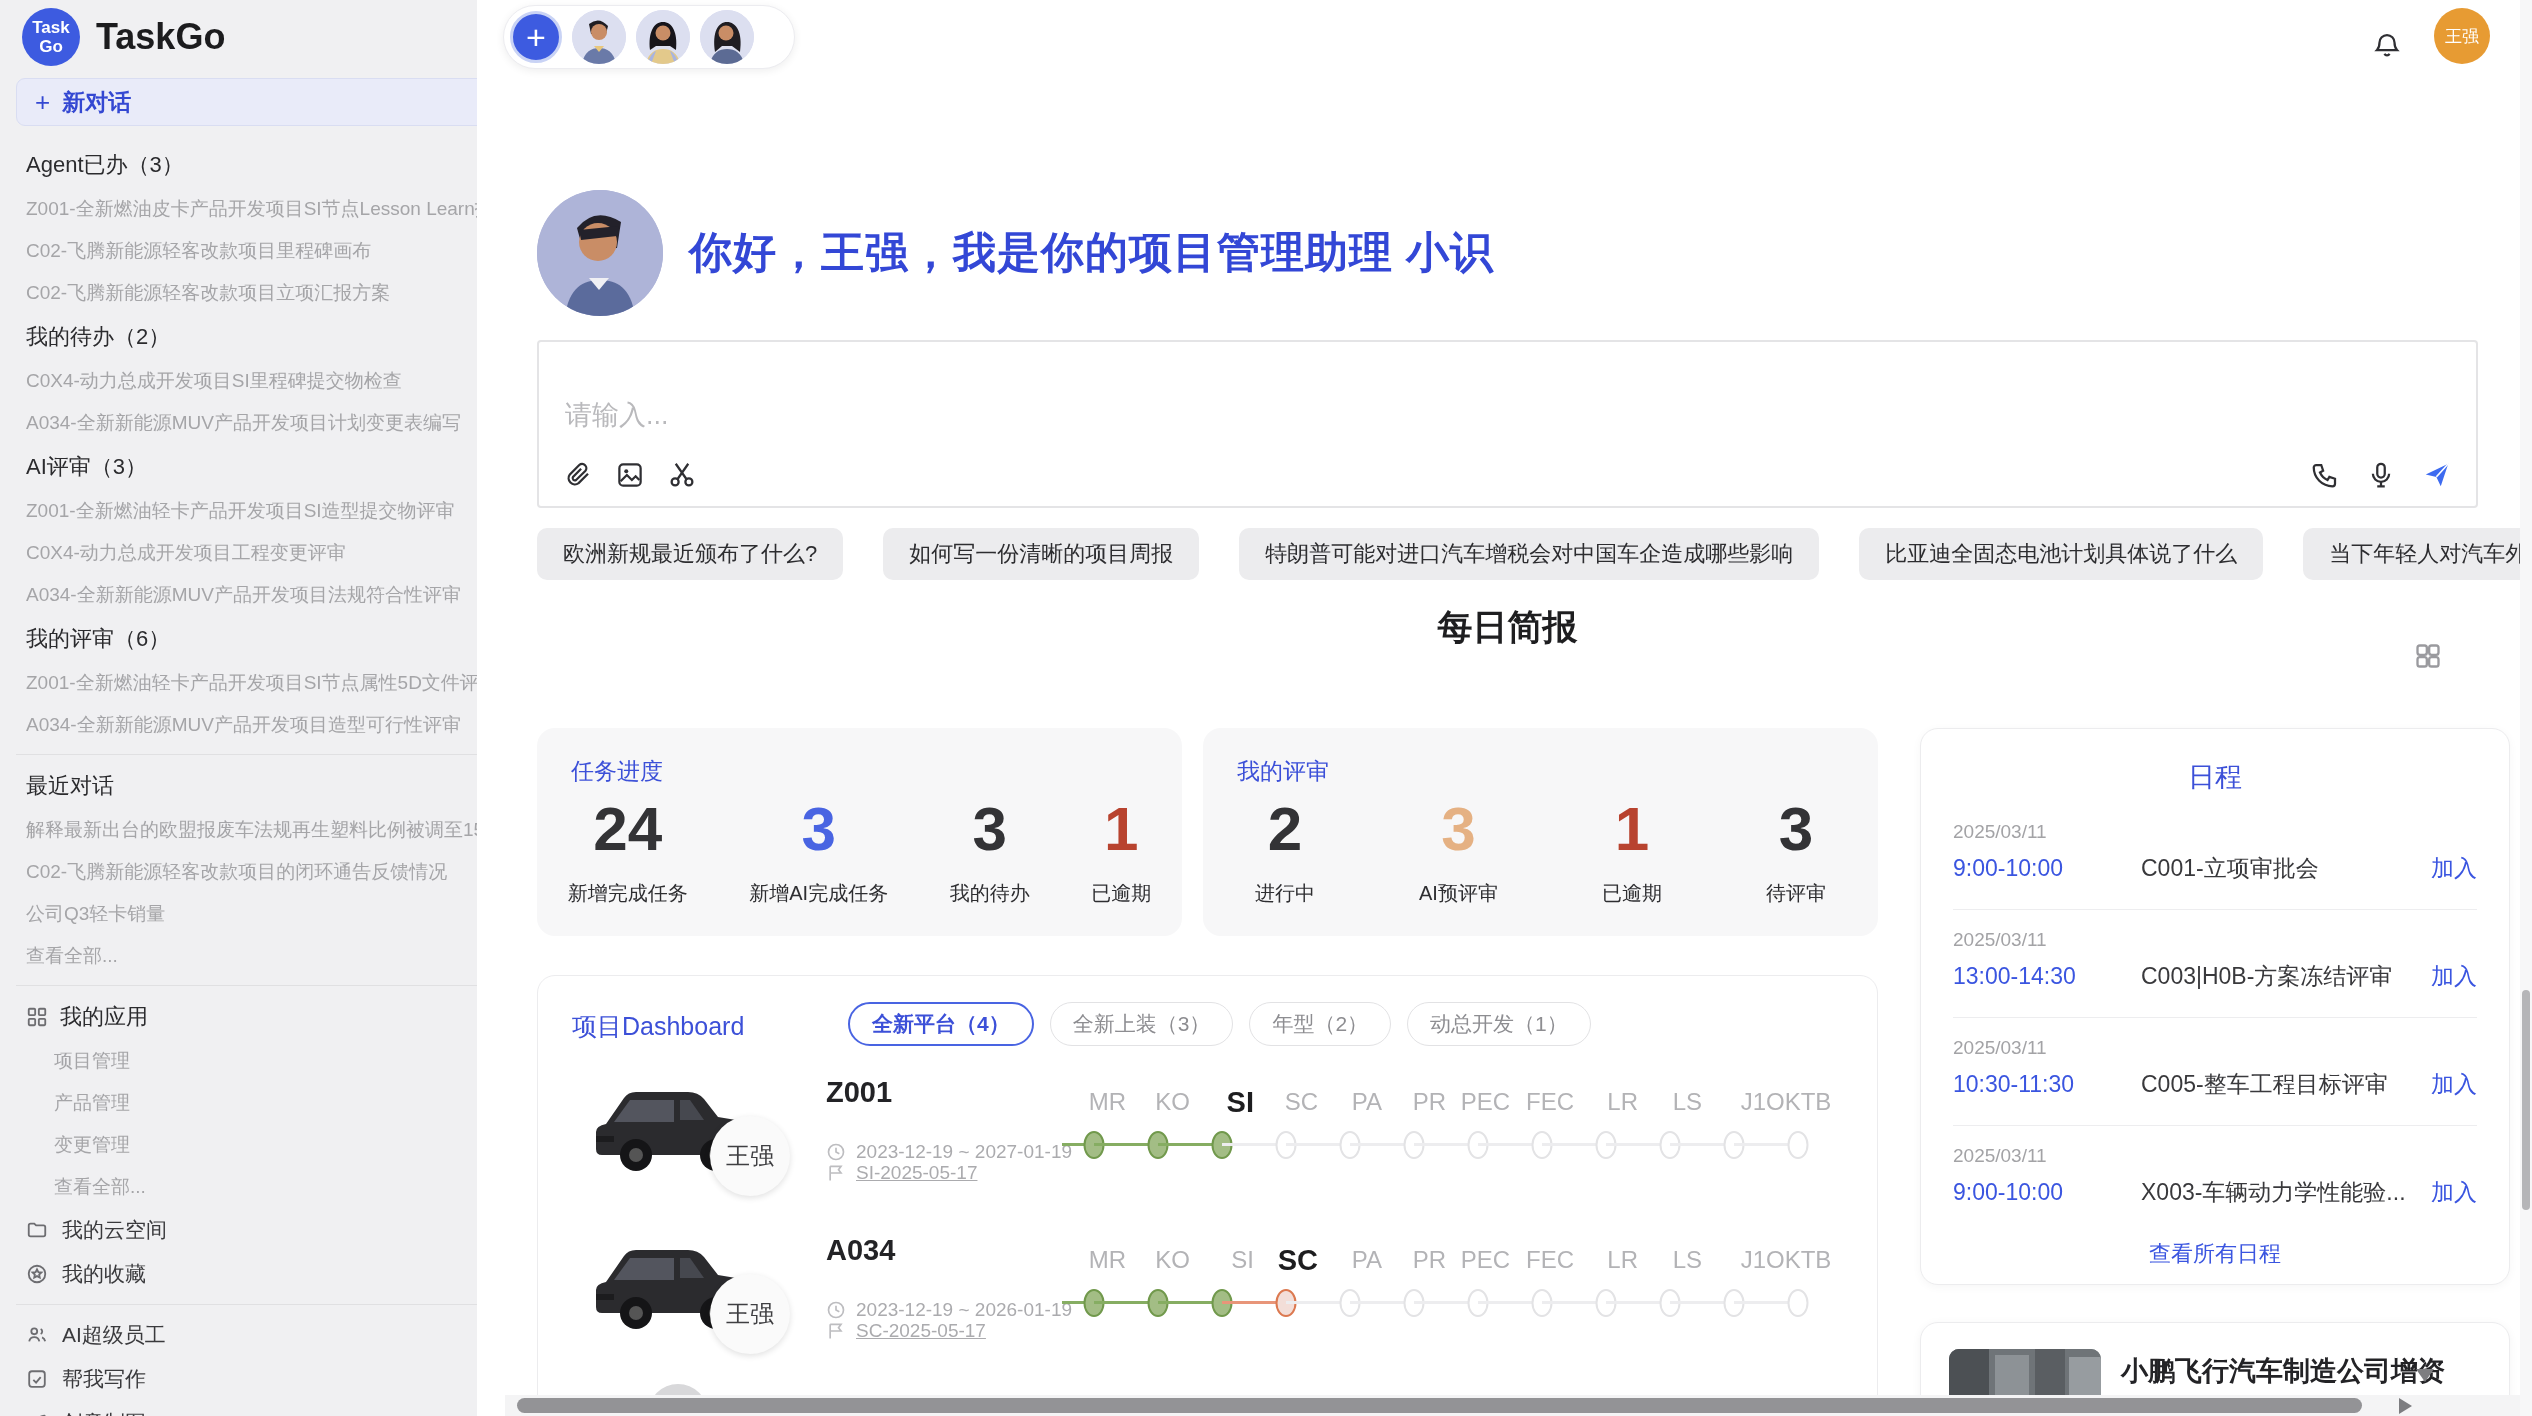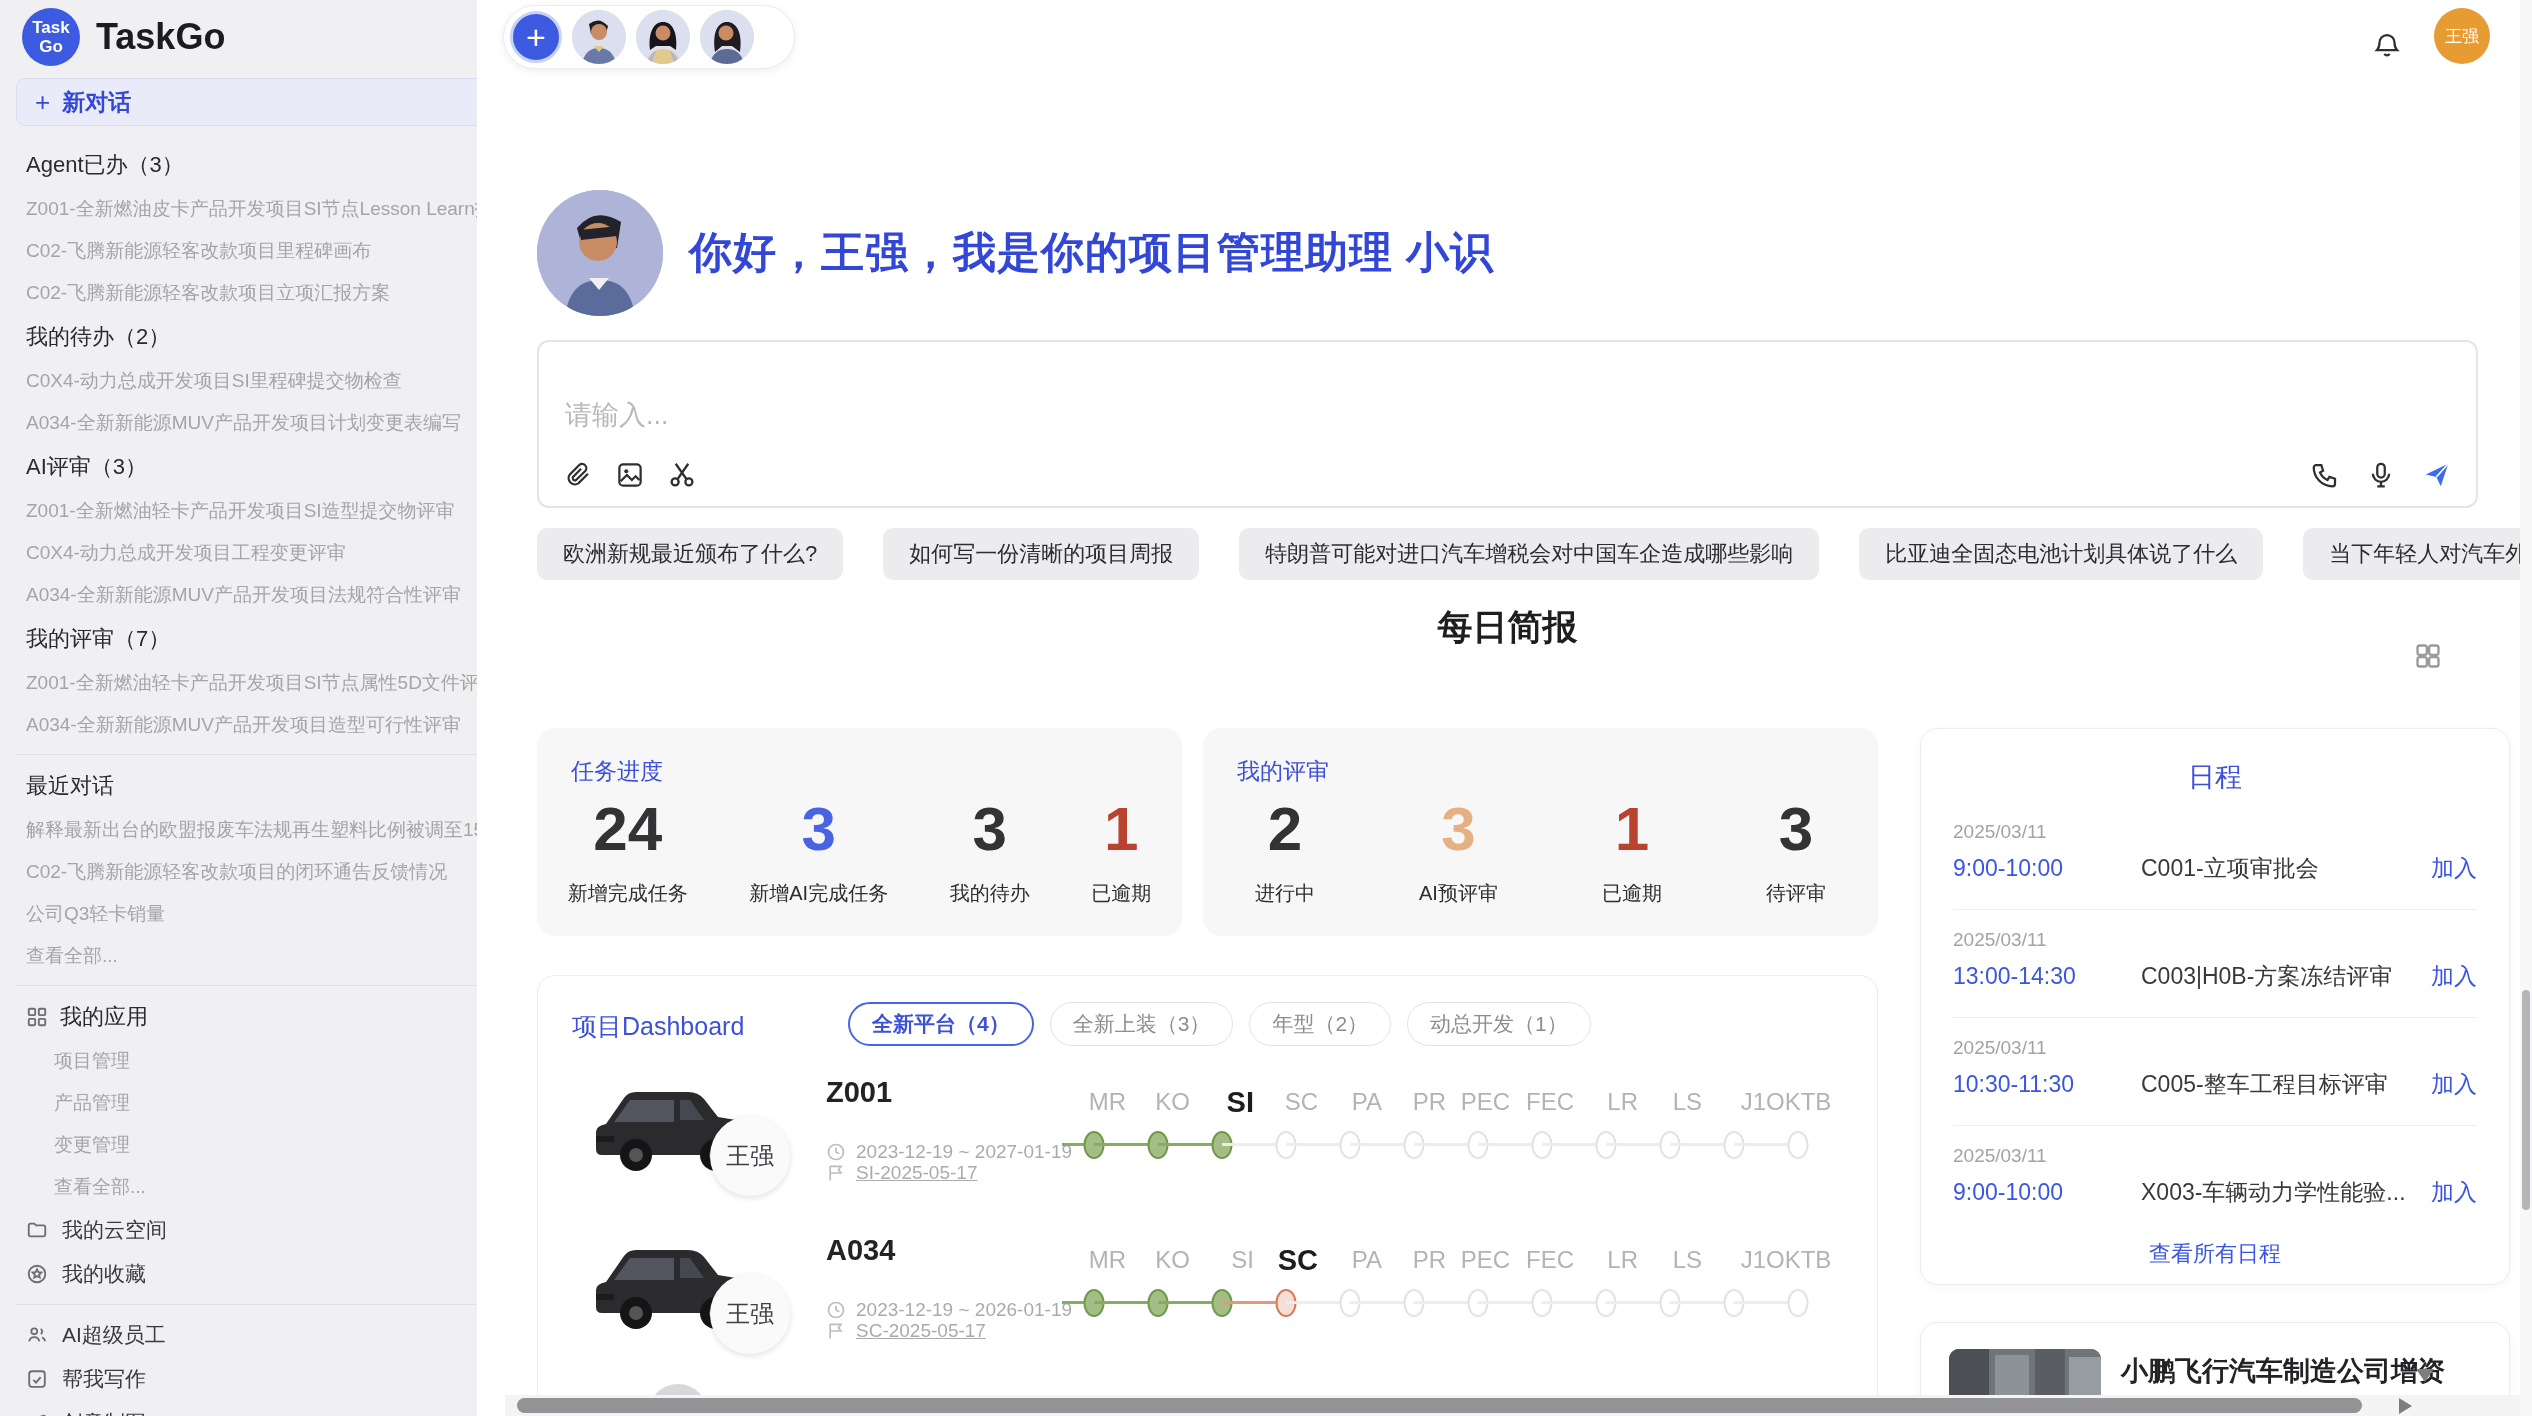--- a/index.html
+++ b/index.html
@@ -36,21 +36,21 @@
 
   .bell { position:absolute; right:130px; top:30px; width:30px; height:30px; color:#2f2f33; }
   .bell svg { width:100%; height:100%; }
   .user-ava { position:absolute; right:42px; top:8px; width:56px; height:56px; border-radius:50%; background:#e79b33; color:#fff; font-size:17px; display:flex; align-items:center; justify-content:center; }
 
   .greet { position:absolute; left:60px; top:190px; display:flex; align-items:center; gap:26px; }
   .greet-ava { width:126px; height:126px; border-radius:50%; background:#aeb4d8; overflow:hidden; }
   .greet-ava svg { width:100%; height:100%; display:block; }
   .greet-text { font-size:43px; font-weight:700; color:#3347d6; letter-spacing:1px; }
 
-  .composer { position:absolute; left:60px; top:340px; width:1941px; height:168px; border:2px solid #e4e4e6; border-radius:12px; background:#fff; }
+  .composer { position:absolute; left:60px; top:340px; width:1941px; height:168px; border:2px solid #e4e4e6; border-radius:4px; background:#fff; }
   .composer input { position:absolute; left:26px; top:58px; width:1400px; border:0; outline:none; font-size:27px; color:#333; font-family:inherit; background:transparent; }
   .composer input::placeholder { color:#b9b9bc; }
   .comp-icons-l { position:absolute; left:24px; bottom:16px; display:flex; gap:22px; color:#2f2f33; }
   .comp-icons-r { position:absolute; right:24px; bottom:16px; display:flex; gap:26px; align-items:center; color:#2f2f33; }
   .cicon { width:30px; height:30px; }
   .cicon svg { width:100%; height:100%; display:block; }
   .send-ico { color:#3d6bf0; }
 
   .chips { position:absolute; left:60px; top:528px; width:1941px; display:flex; gap:40px; }
   .chip { height:52px; background:#ececee; border-radius:10px; display:flex; align-items:center; padding:0 26px; font-size:22px; color:#2d2d30; white-space:nowrap; }
@@ -161,21 +161,21 @@
 
       <div class="sec-head">
         <span>AI评审（3）</span>
           <span class="chev"></span>
       </div>
       <div class="side-item">Z001-全新燃油轻卡产品开发项目SI造型提交物评审</div>
       <div class="side-item">C0X4-动力总成开发项目工程变更评审</div>
       <div class="side-item">A034-全新新能源MUV产品开发项目法规符合性评审</div>
 
       <div class="sec-head">
-        <span>我的评审（7）</span>
+        <span>我的评审（6）</span>
           <span class="chev"></span>
       </div>
       <div class="side-item">Z001-全新燃油轻卡产品开发项目SI节点属性5D文件评审</div>
       <div class="side-item">A034-全新新能源MUV产品开发项目造型可行性评审</div>
 
       <div class="divider"></div>
 
       <div class="sec-head">
         <span>最近对话</span>
           <span class="chev"></span>

